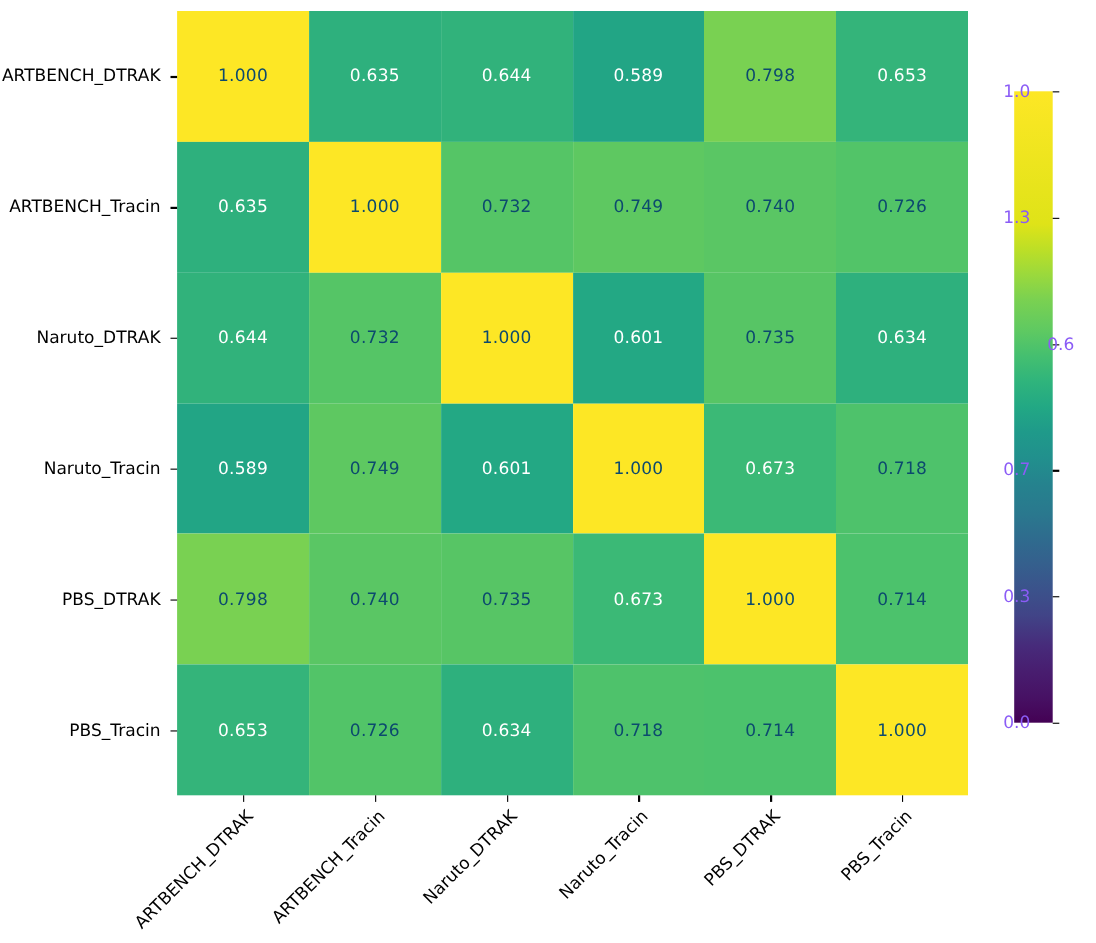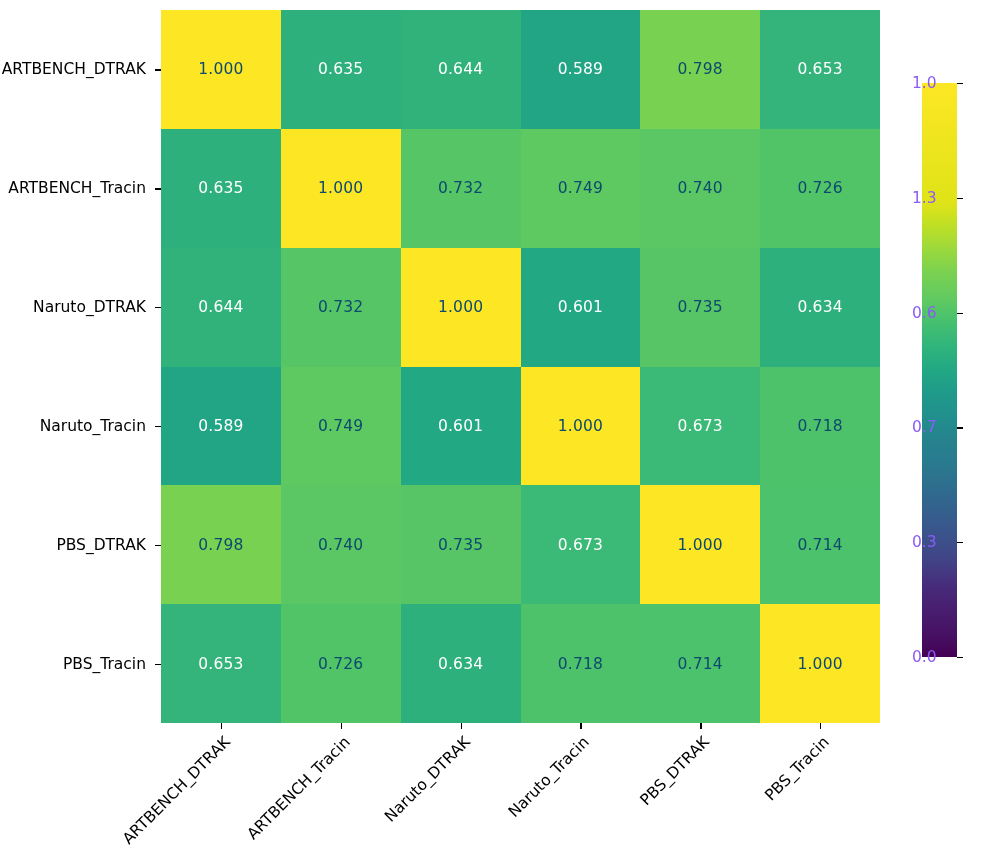--- a/index.html
+++ b/index.html
@@ -171,20 +171,20 @@
     <div class="xtick" style="left: 340.75px;"></div>
     <div class="xtick" style="left: 460.583px;"></div>
     <div class="xtick" style="left: 580.417px;"></div>
     <div class="xtick" style="left: 700.25px;"></div>
     <div class="xtick" style="left: 820.083px;"></div>
     <div class="cbtick" style="top: 83px;"></div>
     <div class="cblabel" style="top: 83px;">1.0</div>
     <div class="cbtick" style="top: 197.8px;"></div>
     <div class="cblabel" style="top: 197.8px;">1.3</div>
     <div class="cbtick" style="top: 312.6px;"></div>
-    <div class="cblabel" style="top: 312.6px;">0.6</div>
+    <div class="cblabel" style="top: 312.6px; margin-left: 40px;">0.6</div>
     <div class="cbtick" style="top: 427.4px;"></div>
     <div class="cblabel" style="top: 427.4px;">0.7</div>
     <div class="cbtick" style="top: 542.2px;"></div>
     <div class="cblabel" style="top: 542.2px;">0.3</div>
     <div class="cbtick" style="top: 657px;"></div>
     <div class="cblabel" style="top: 657px;">0.0</div>
   </div>
 
 </body></html>

